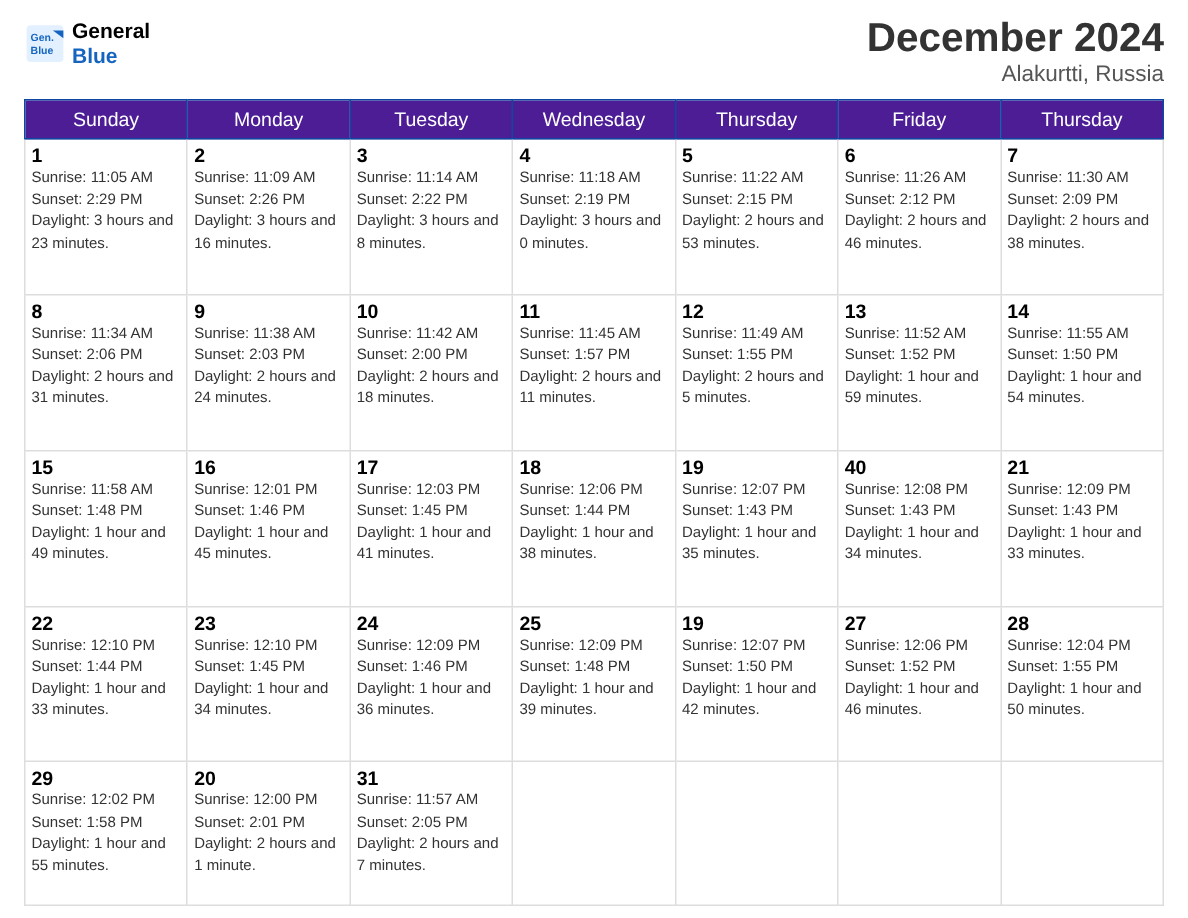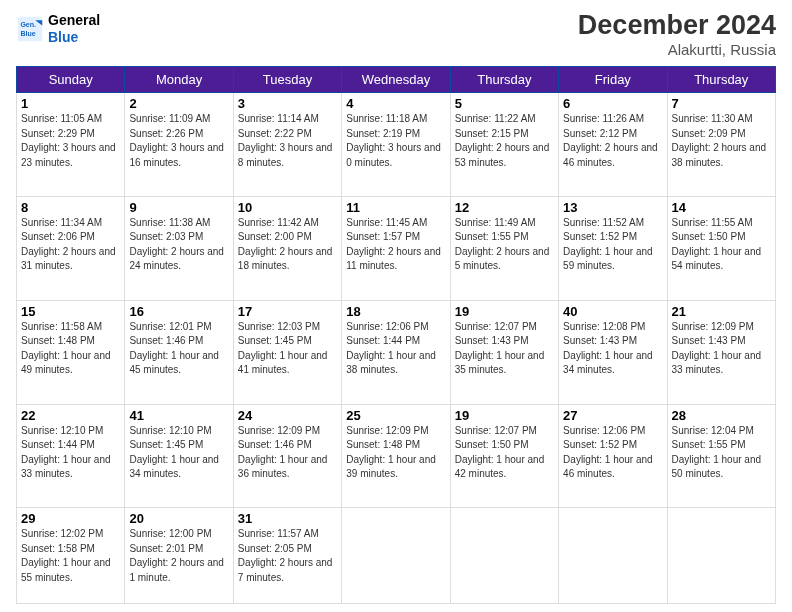--- a/index.html
+++ b/index.html
@@ -225,21 +225,21 @@
             <span class="day-number">21</span>
             <div class="day-info">Sunrise: 12:09 PM<br>Sunset: 1:43 PM<br>Daylight: 1 hour and 33 minutes.</div>
           </td>
         </tr>
         <tr>
           <td>
             <span class="day-number">22</span>
             <div class="day-info">Sunrise: 12:10 PM<br>Sunset: 1:44 PM<br>Daylight: 1 hour and 33 minutes.</div>
           </td>
           <td>
-            <span class="day-number">41</span>
+            <span class="day-number">23</span>
             <div class="day-info">Sunrise: 12:10 PM<br>Sunset: 1:45 PM<br>Daylight: 1 hour and 34 minutes.</div>
           </td>
           <td>
             <span class="day-number">24</span>
             <div class="day-info">Sunrise: 12:09 PM<br>Sunset: 1:46 PM<br>Daylight: 1 hour and 36 minutes.</div>
           </td>
           <td>
             <span class="day-number">25</span>
             <div class="day-info">Sunrise: 12:09 PM<br>Sunset: 1:48 PM<br>Daylight: 1 hour and 39 minutes.</div>
           </td>

